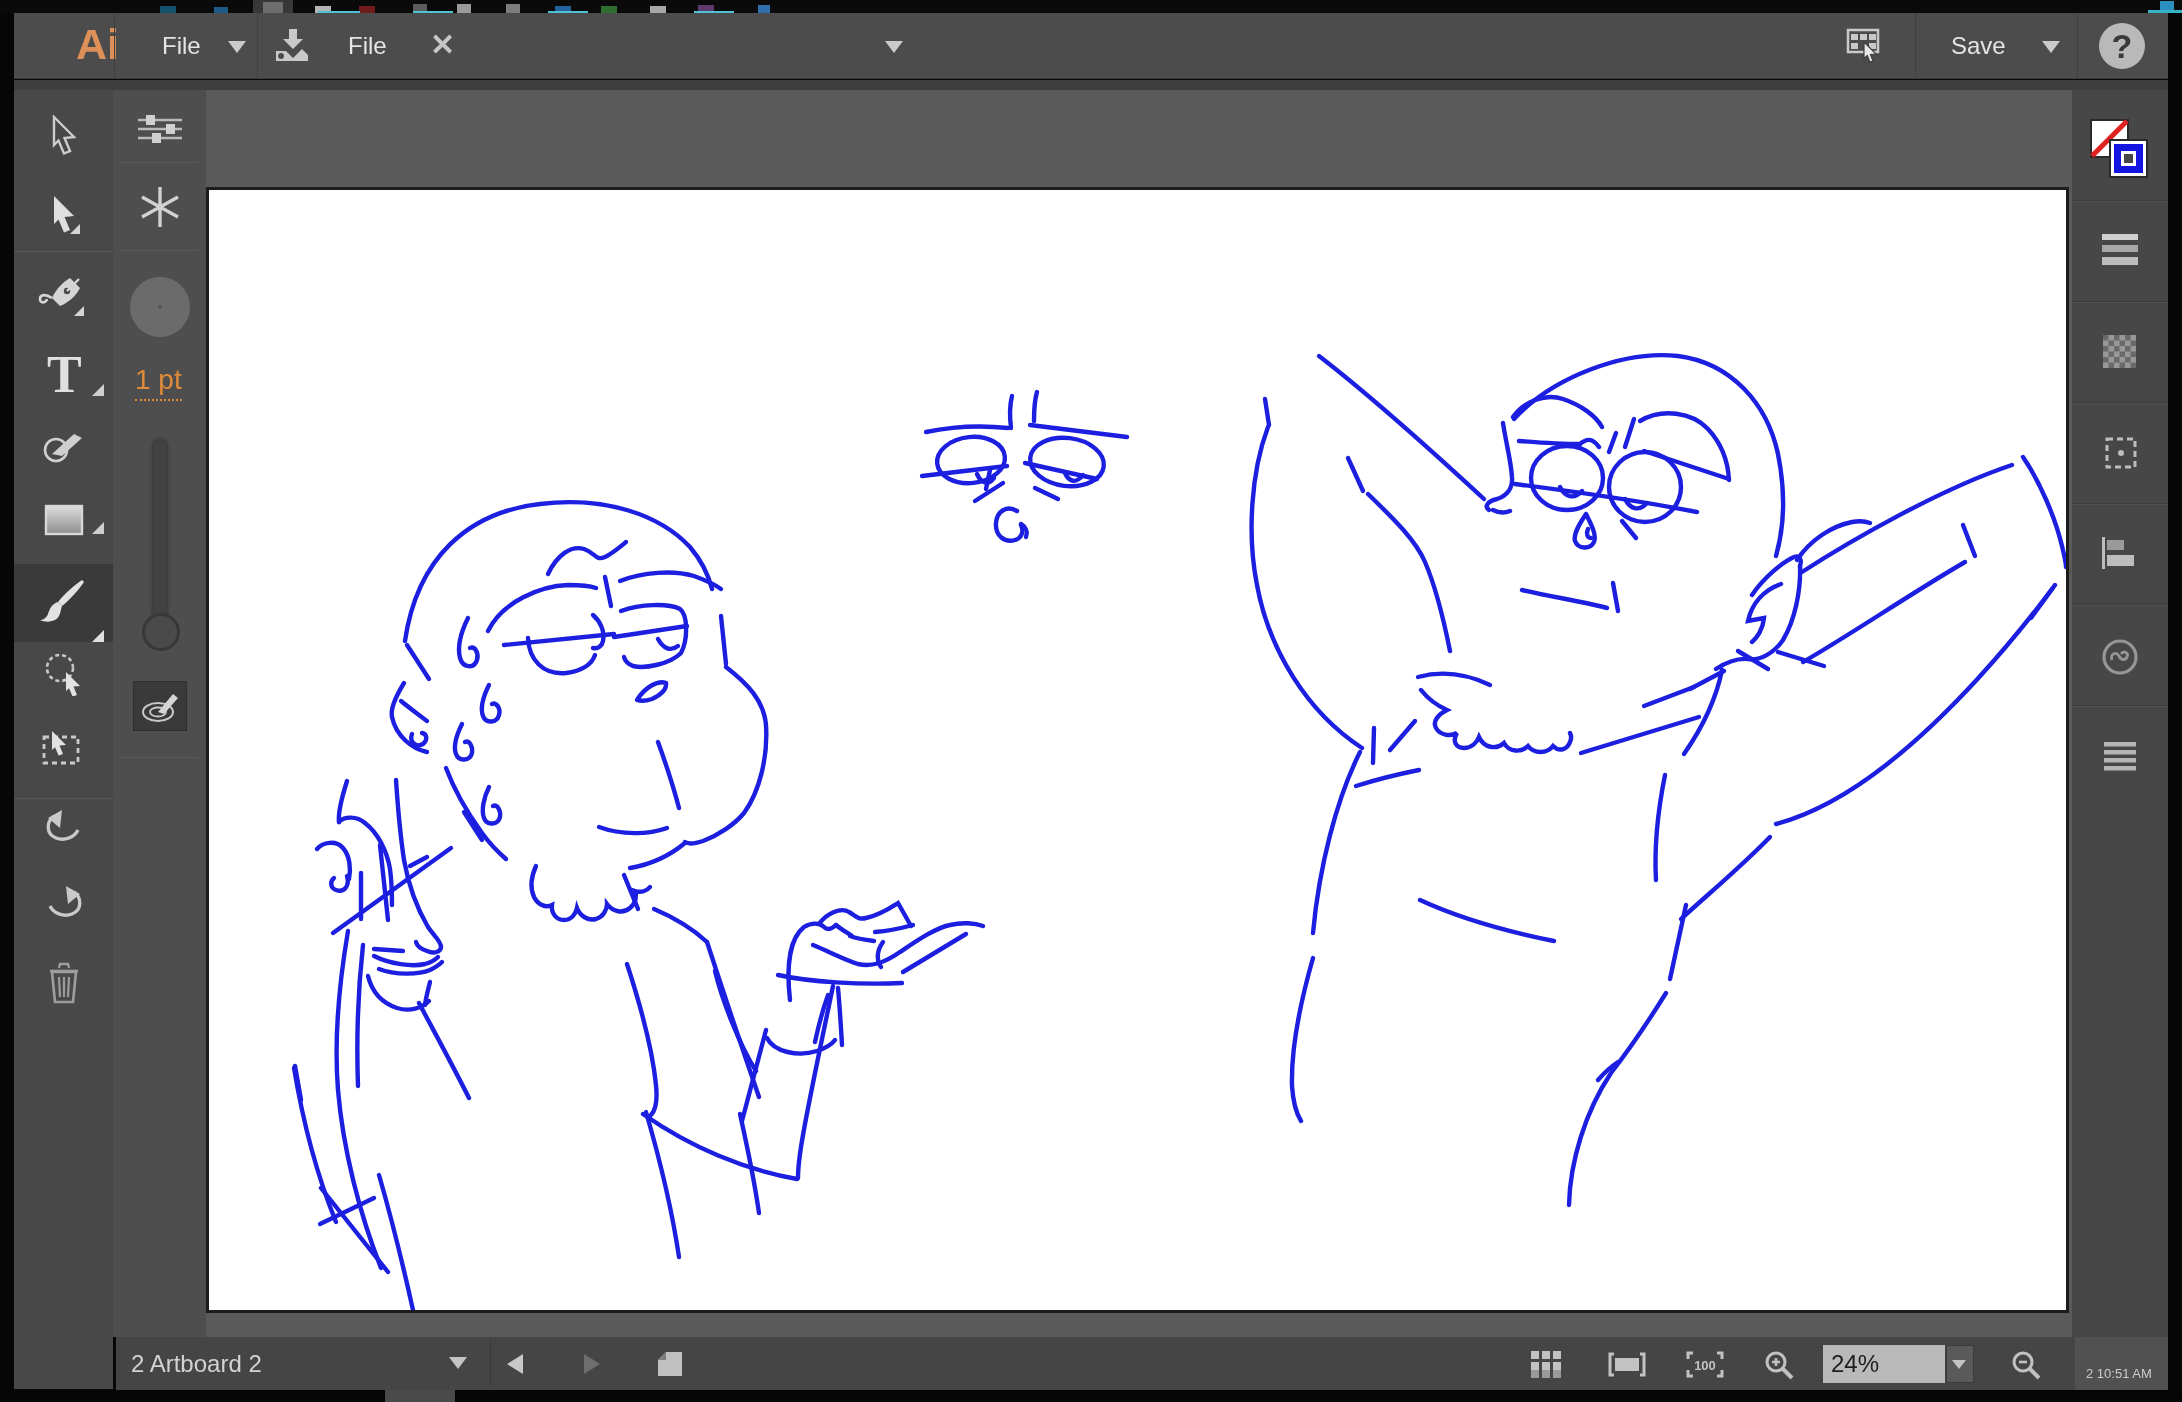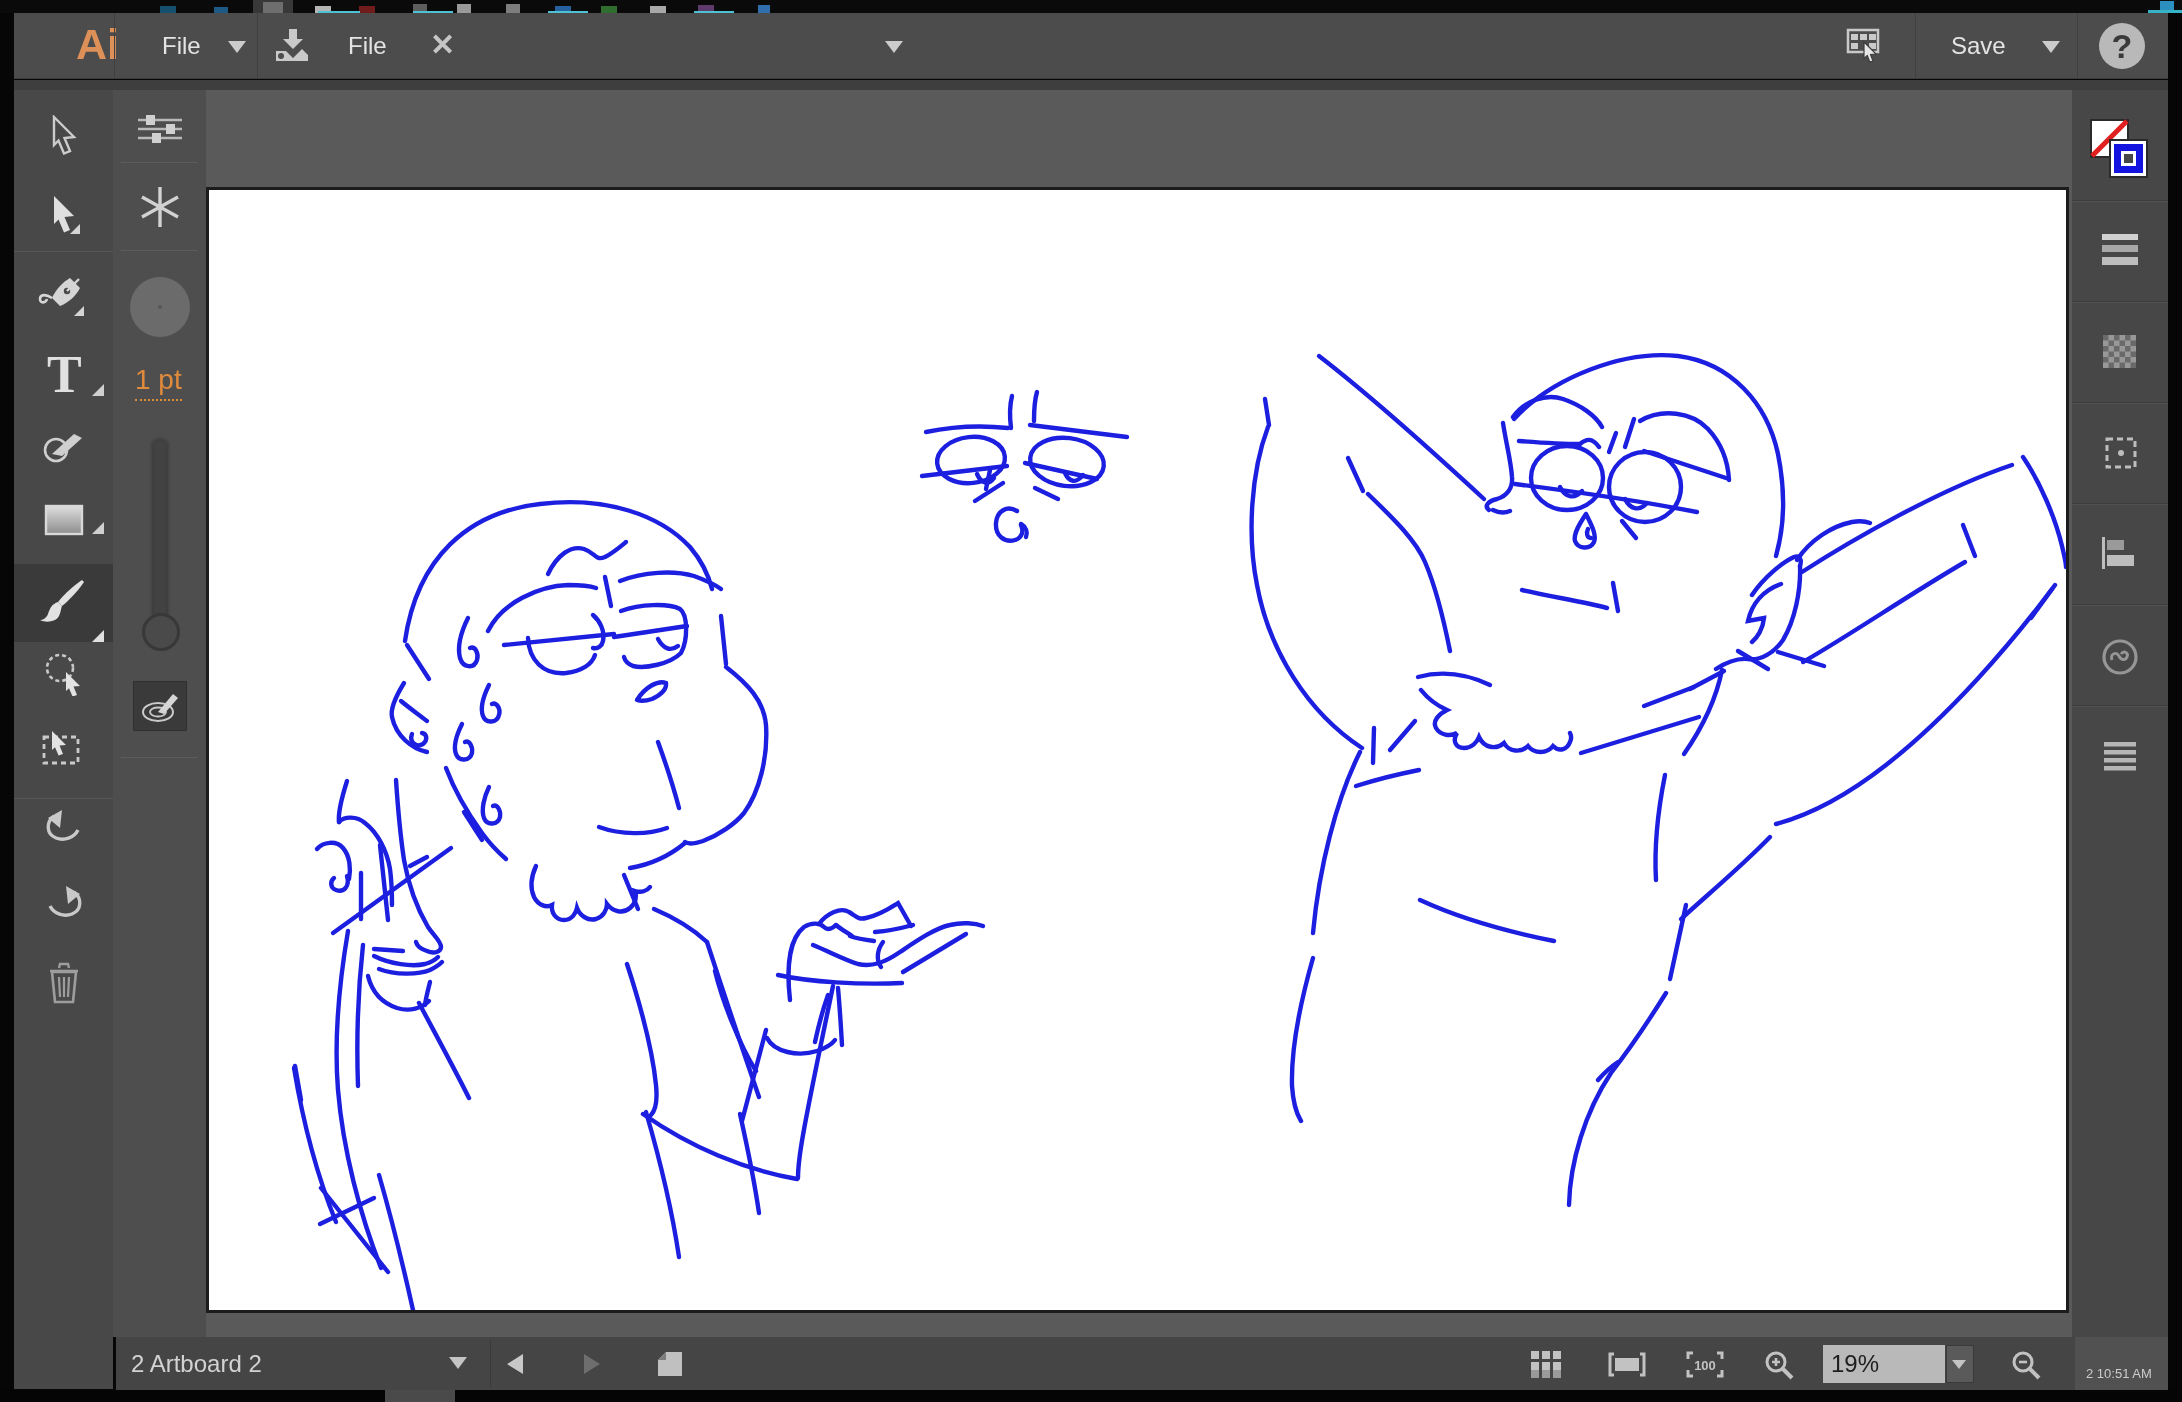--- a/index.html
+++ b/index.html
@@ -267,21 +267,21 @@
 </svg>
 <svg class="ic" style="left:1686px;top:1351px;" width="38" height="27" viewBox="0 0 38 27">
  <path d="M7 2 L2 2 L2 8 M2 19 L2 25 L7 25 M31 2 L36 2 L36 8 M36 19 L36 25 L31 25" fill="none" stroke="#c2c2c2" stroke-width="3"></path>
  <text x="19" y="19" font-size="13" font-weight="bold" fill="#c2c2c2" text-anchor="middle" font-family="Liberation Sans">100</text>
 </svg>
 <svg class="ic" style="left:1763px;top:1349px;" width="32" height="32" viewBox="0 0 32 32">
  <circle cx="13" cy="13" r="9" fill="none" stroke="#c2c2c2" stroke-width="3"></circle>
  <path d="M20 20 L29 29" stroke="#c2c2c2" stroke-width="4"></path>
  <path d="M13 9 L13 17 M9 13 L17 13" stroke="#c2c2c2" stroke-width="2.6"></path>
 </svg>
-<div class="abs" style="left:1823px;top:1345px;width:122px;height:38px;background:#b9b9b9;color:#1e1e1e;font-size:24px;line-height:38px;padding-left:8px;">19%</div>
+<div class="abs" style="left:1823px;top:1345px;width:122px;height:38px;background:#b9b9b9;color:#1e1e1e;font-size:24px;line-height:38px;padding-left:8px;">24%</div>
 <div class="abs" style="left:1946px;top:1345px;width:28px;height:38px;background:#5a5a5a;border:1px solid #3a3a3a;"></div>
 <div class="tri" style="left:1952px;top:1360px;border-left-width:7px;border-right-width:7px;border-top-width:9px;border-top-color:#c4c4c4;"></div>
 <svg class="ic" style="left:2010px;top:1349px;" width="32" height="32" viewBox="0 0 32 32">
  <circle cx="13" cy="13" r="9" fill="none" stroke="#c2c2c2" stroke-width="3"></circle>
  <path d="M20 20 L29 29" stroke="#c2c2c2" stroke-width="4"></path>
  <path d="M9 13 L17 13" stroke="#c2c2c2" stroke-width="2.6"></path>
 </svg>
 
 <div class="abs" style="left:0;top:1390px;width:2182px;height:12px;background:#050505;"></div>
 <div class="abs" style="left:385px;top:1390px;width:70px;height:12px;background:#4a4a4a;"></div>

